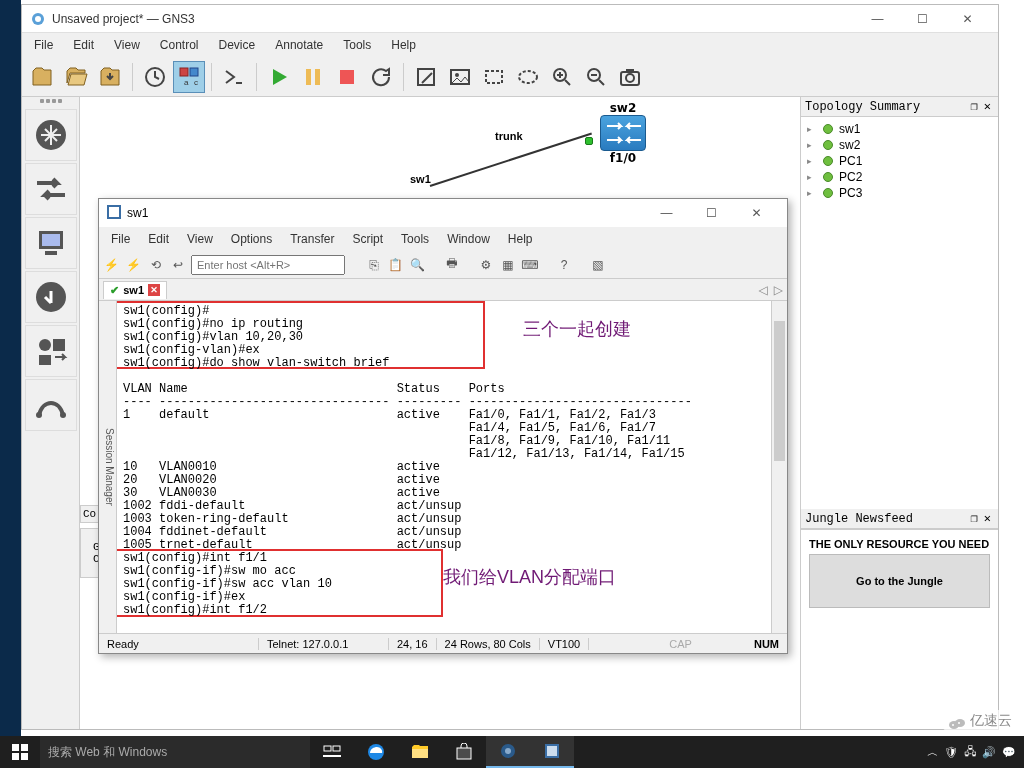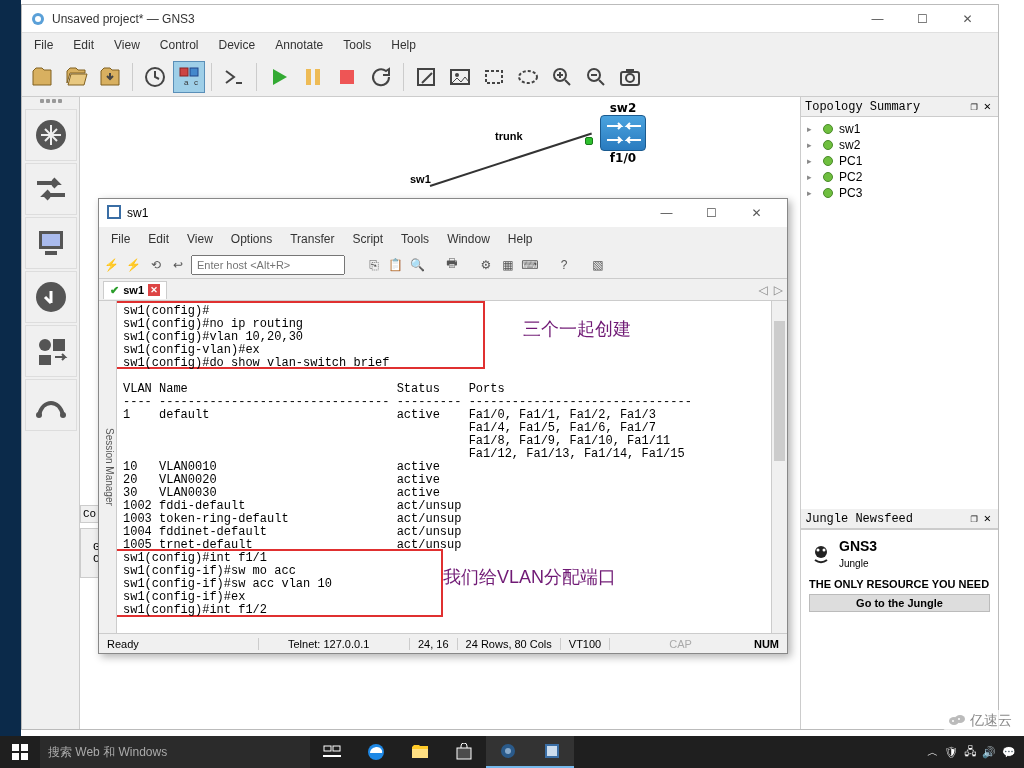--- a/index.html
+++ b/index.html
@@ -27,21 +27,21 @@
 .panel-title .spacer{flex:1;}
 .panel-title .pbtn{ padding:0 3px; cursor:pointer;}
 .topology-list { flex: 1; background: #fff; padding: 4px; overflow:auto;}
 .topo-item { display: flex; align-items: center; gap: 6px; padding: 1px 2px; font-size: 12px; }
 .topo-item .arrow { color: #888; font-size: 9px; width: 10px; }
 .status-dot { width: 10px; height: 10px; border-radius: 50%; background: #6fbf3f; border: 1px solid #4a8a2a; }
 .newsfeed { border-top: 1px solid #ccc; background: #fff; padding: 8px; font-size: 11px; display:flex; flex-direction:column; }
 .newsfeed-logo { display: flex; align-items: center; gap: 6px; margin-bottom: 8px; font-weight: bold; font-size: 14px; }
 .newsfeed-title { font-weight: bold; font-size: 11px; margin-bottom: 4px; }
 .newsfeed-text { font-size: 11px; line-height: 1.3; color: #333; margin-bottom: 12px; }
-.jungle-btn { background: #ddd; border: 1px solid #bbb; padding: 2px; text-align: center; font-weight: bold; font-size: 11px; }
+.jungle-btn { background: #ddd; border: 1px solid #bbb; padding: 20px; text-align: center; font-weight: bold; font-size: 11px; }
 .topology-device { position: absolute; text-align: center; font-family: "DejaVu Sans", sans-serif; font-size: 12px; }
 .device-icon-sw { width: 46px; height: 36px; background: linear-gradient(#4aa3df, #2a7bbf); border: 1px solid #1a5a8f; border-radius: 4px; position: relative; }
 .link-label { position: absolute; font-size: 11px; }
 .link-line { position: absolute; height: 2px; background: #333; transform-origin: left center; }
 .link-dot { position: absolute; width: 8px; height: 8px; background: #2fbf2f; border: 1px solid #1a7a1a; border-radius: 2px; }
 
 
 .term-window { position: absolute; left: 98px; top: 198px; width: 690px; height: 456px; background: #f0f0f0; border: 1px solid #888; box-shadow: 3px 3px 8px rgba(0,0,0,0.3); display: flex; flex-direction: column; z-index: 50; }
 .term-titlebar { height: 28px; background: #fff; display: flex; align-items: center; padding: 0 8px; }
 .term-menubar { height: 24px; display: flex; align-items: center; padding: 0 4px; gap: 2px; background: #f0f0f0; }
@@ -67,21 +67,21 @@
 
 
 .taskbar { position: absolute; left: 0; bottom: 0; width: 1024px; height: 32px; background: #1f1f1f; display: flex; align-items: center; color: #fff; }
 .taskbar .start { width: 40px; height: 32px; display: flex; align-items: center; justify-content: center; }
 .taskbar .search { flex: 0 0 270px; height: 32px; background: #2b2b2b; display: flex; align-items: center; padding: 0 8px; color: #aaa; font-size: 12px; }
 .taskbar .task-icons { display: flex; align-items: center; gap: 0; }
 .taskbar .ti { width: 44px; height: 32px; display: flex; align-items: center; justify-content: center; }
 .taskbar .ti.active { border-bottom: 2px solid #76b9ed; background: #333; }
 .taskbar .tray { margin-left: auto; display: flex; align-items: center; gap: 6px; padding: 0 8px; font-size: 11px; }
 .left-edge { position: absolute; left: 0; top: 0; width: 21px; height: 736px; background: #0b2a4a; }
-.watermark { position: absolute; right: 4px; bottom: 36px; font-size: 14px; color: #888; background: rgba(255,255,255,0.7); padding: 2px 8px; border-radius: 12px; display:flex; align-items:flex-start; gap:4px;}
+.watermark { position: absolute; right: 4px; bottom: 36px; font-size: 14px; color: #888; background: rgba(255,255,255,0.7); padding: 2px 8px; border-radius: 12px; display:flex; align-items:flex-end; gap:4px;}
 </style>
 </head>
 <body>
 
 <div class="left-edge"></div>
 
 <div class="gns3-window">
   <div class="titlebar">
     <span class="titlebar-icon">
       <svg viewBox="0 0 16 16">
@@ -313,29 +313,20 @@
             <span>PC3</span>
           </div>
       </div>
       <div class="panel-title">
         <span>Jungle Newsfeed</span>
         <span class="spacer"></span>
         <span class="pbtn">❐</span>
         <span class="pbtn">✕</span>
       </div>
       <div class="newsfeed" style="height:200px;">
-        <div class="newsfeed-logo">
-          <svg width="24" height="24" viewBox="0 0 24 24">
-              <circle cx="12" cy="10" r="6" fill="#222"></circle>
-              <circle cx="9" cy="8" r="1.5" fill="#fff"></circle>
-              <circle cx="15" cy="8" r="1.5" fill="#fff"></circle>
-              <path d="M6 18c4 3 8 3 12 0" stroke="#222" stroke-width="2" fill="none"></path>
-            </svg>
-          <div><span>GNS3</span><br><span style="font-size:10px; font-weight:normal;">Jungle</span></div>
-        </div>
         <div class="newsfeed-title">THE ONLY RESOURCE YOU NEED</div>
         <div class="jungle-btn">Go to the Jungle</div>
       </div>
     </div>
   </div>
 </div>
 
 <div style="position:absolute; left:80px; top:505px; width:20px; background:#f0f0f0; border:1px solid #ccc; font-family:'Courier New'; font-size:11px; padding:2px;">
   <div>Co</div>
 </div>
@@ -432,21 +423,21 @@
       <div class="red-annot" style="left:406px; top:22px;">三个一起创建</div>
       <div class="redbox" style="left:-2px; top:248px; width:328px; height:68px;"></div>
       <div class="red-annot" style="left:326px; top:270px;">我们给VLAN分配端口</div>
     </div>
     <div class="term-scroll">
         <div class="thumb"></div>
       </div>
   </div>
   <div class="term-status">
     <span style="flex:0 0 160px;">Ready</span>
-    <span style="flex:0 0 130px;margin-left:21px;">Telnet: 127.0.0.1</span>
+    <span style="flex:0 0 130px;">Telnet: 127.0.0.1</span>
     <span>24,  16</span>
     <span>24 Rows, 80 Cols</span>
     <span>VT100</span>
     <span class="fill"></span>
     <span style="color:#aaa;border:none;">CAP</span>
     <span style="border:none; font-weight:bold;margin-left:46px;">NUM</span>
   </div>
 </div>
 
 <div class="taskbar">

